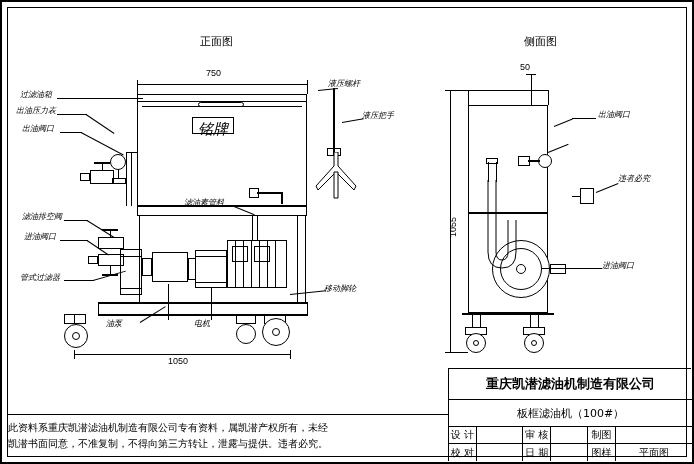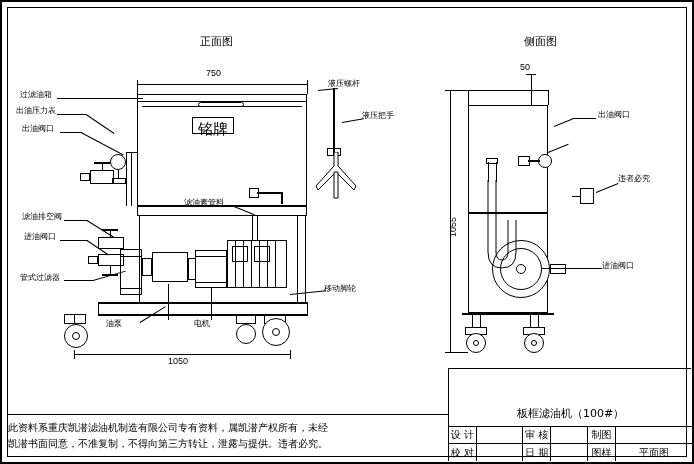--- a/index.html
+++ b/index.html
@@ -21,20 +21,21 @@
     border:1px solid #000;
     box-sizing:border-box;
     pointer-events:none;
   }
   .lbl{
     position:absolute;
     font-size:8px;
     color:#000;
     white-space:nowrap;
     line-height:1.1;
+    font-style:italic;
   }
   .lbl.cn{font-family:"DejaVu Sans", sans-serif;}
   .title-cn{
     position:absolute;
     font-family:"DejaVu Sans", sans-serif;
     font-size:11px;
     color:#000;
     white-space:nowrap;
   }
   .dim{
@@ -348,20 +349,21 @@
     <div class="lbl cn" style="left:596px;top:109px;">出油阀口</div>
 
     <div class="ln" style="left:594px;top:190px;width:24px;height:1px;transform:rotate(-22deg);transform-origin:left center;"></div>
     <div class="lbl cn" style="left:616px;top:173px;">违者必究</div>
 
     <div class="ln hl" style="left:548px;top:266px;width:52px;"></div>
     <div class="lbl cn" style="left:600px;top:260px;">进油阀口</div>
   </div>
 
   <div id="titleblock">
+    <div id="tb-company">重庆凯潜滤油机制造有限公司</div>
     <div id="tb-product">板框滤油机（100#）</div>
 
     <div class="tb-row r1">
       <div class="tb-cell tb-c1">设 计</div>
       <div class="tb-cell tb-c2"></div>
       <div class="tb-cell tb-c1">审 核</div>
       <div class="tb-cell tb-c3"></div>
       <div class="tb-cell tb-c1">制图</div>
       <div class="tb-cell tb-c4"></div>
     </div>

